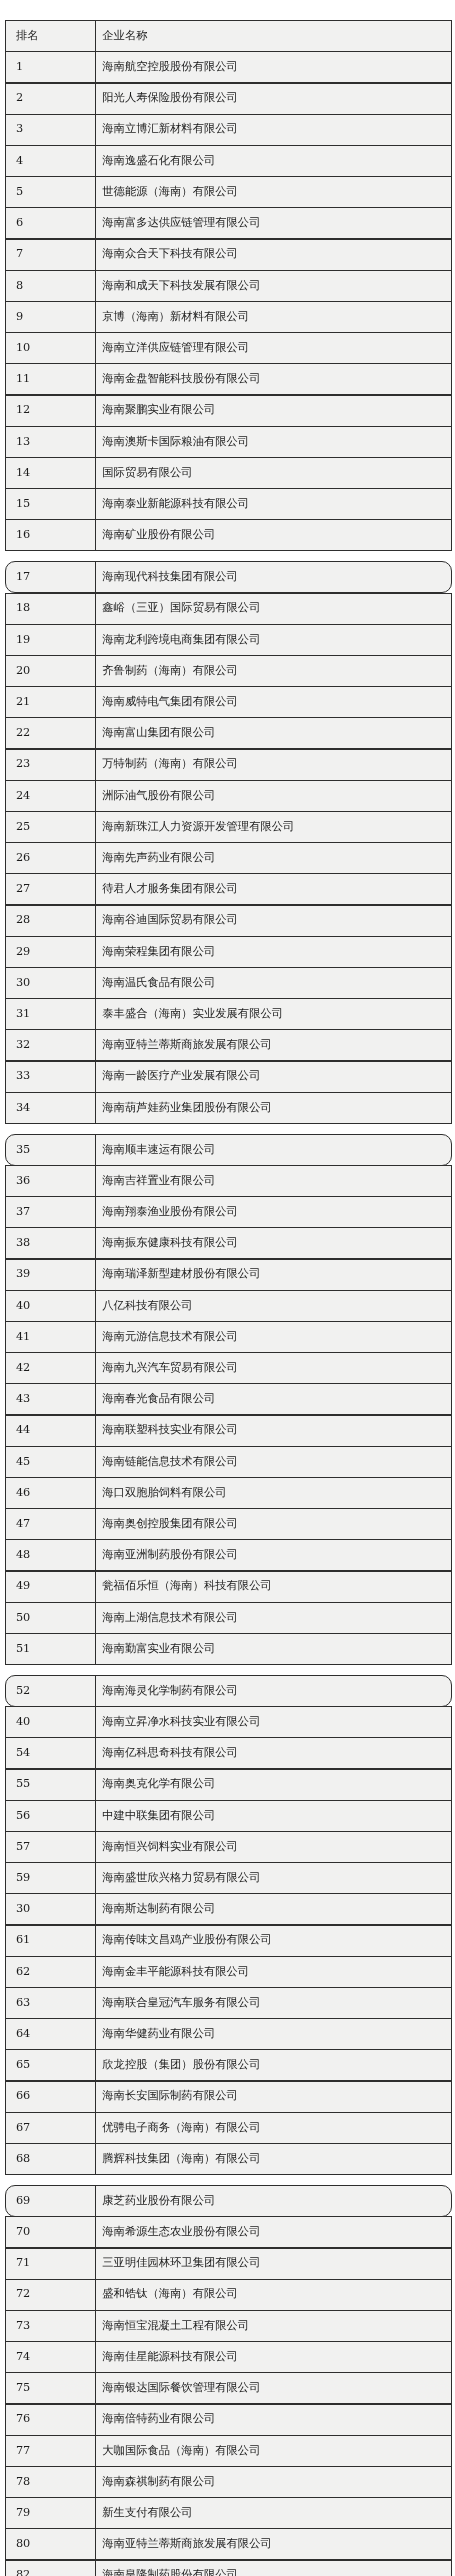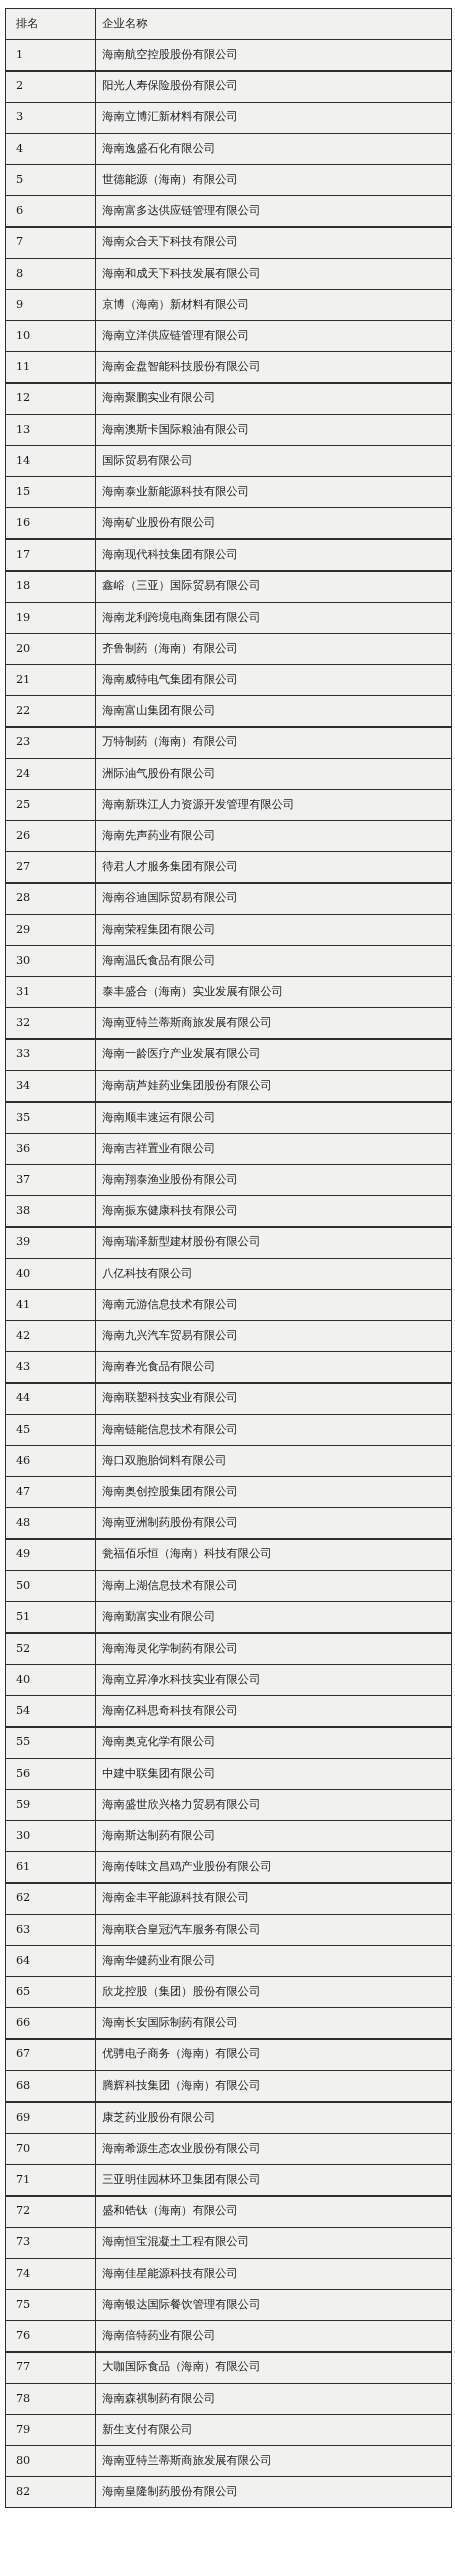--- a/index.html
+++ b/index.html
@@ -19,22 +19,22 @@
     padding:4.1px 4.1px 7.2px 4.6px;
   }
   .row{
     display:flex;
     height:32px;
     box-sizing:border-box;
     border:0.8px solid var(--border);
     margin-top:-0.8px;
     background:var(--cell-bg);
   }
-  .row:first-child{margin-top:4px;}
-  .row.page-break{margin-top:0;}
+  .row:first-child{margin-top:16px;}
+  .row.page-break{margin-top:10px;border-radius:10px;}
   .cell{
     box-sizing:border-box;
     display:flex;
     align-items:center;
     font-size:11.3px;
     line-height:1.1;
     overflow:hidden;
     white-space:nowrap;
   }
   .cell.rank{
@@ -332,20 +332,24 @@
   <div class="row">
     <div class="cell rank">55</div>
     <div class="cell name">海南奥克化学有限公司</div>
   </div>
 
   <div class="row">
     <div class="cell rank">56</div>
     <div class="cell name">中建中联集团有限公司</div>
   </div>
 
+  <div class="row">
+    <div class="cell rank">57</div>
+    <div class="cell name">海南恒兴饲料实业有限公司</div>
+  </div>
 
 
   <div class="row">
     <div class="cell rank">59</div>
     <div class="cell name">海南盛世欣兴格力贸易有限公司</div>
   </div>
 
   <div class="row">
     <div class="cell rank">30</div>
     <div class="cell name">海南斯达制药有限公司</div>

